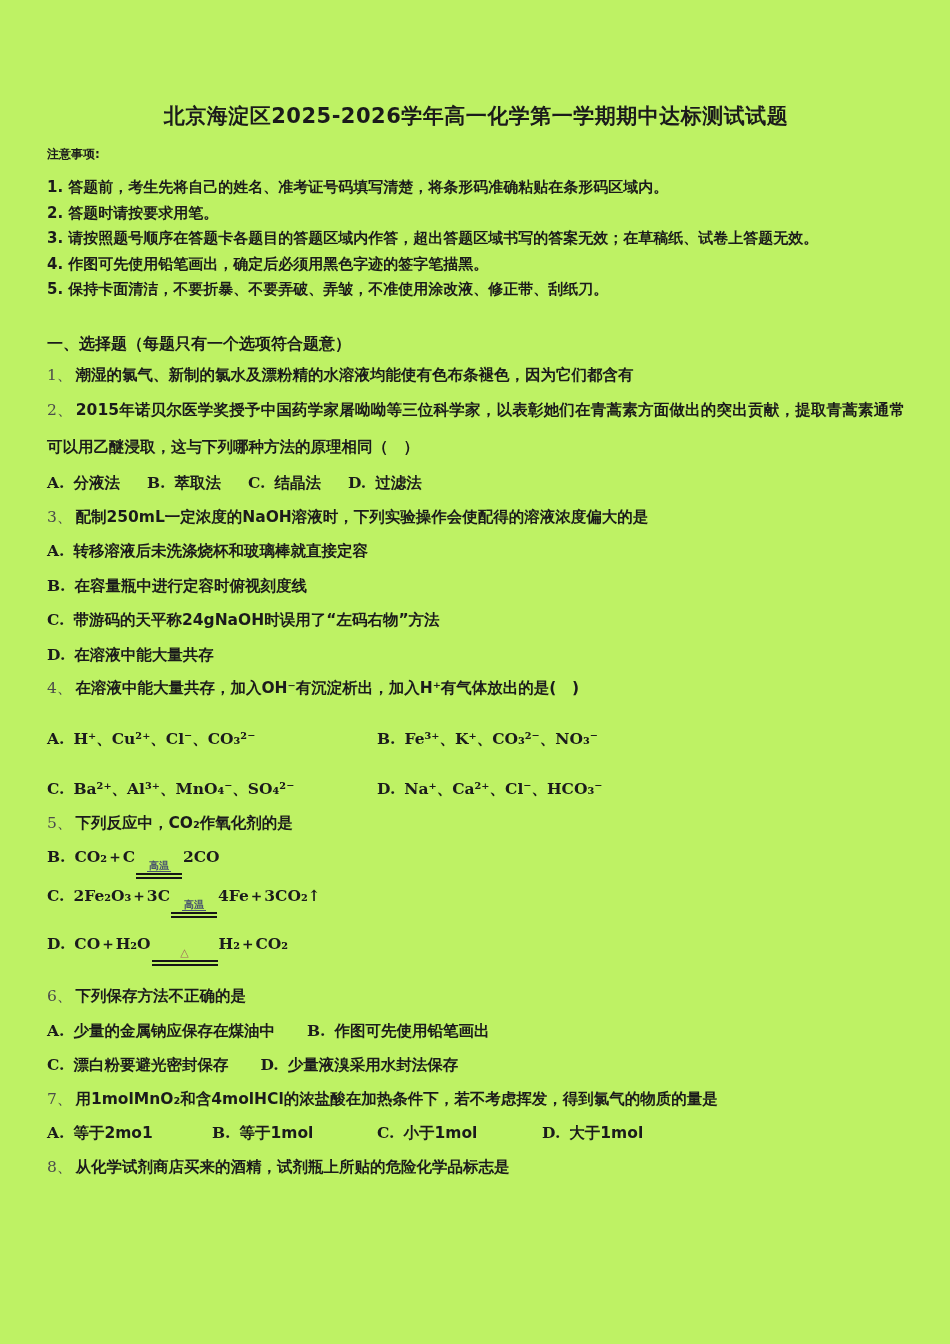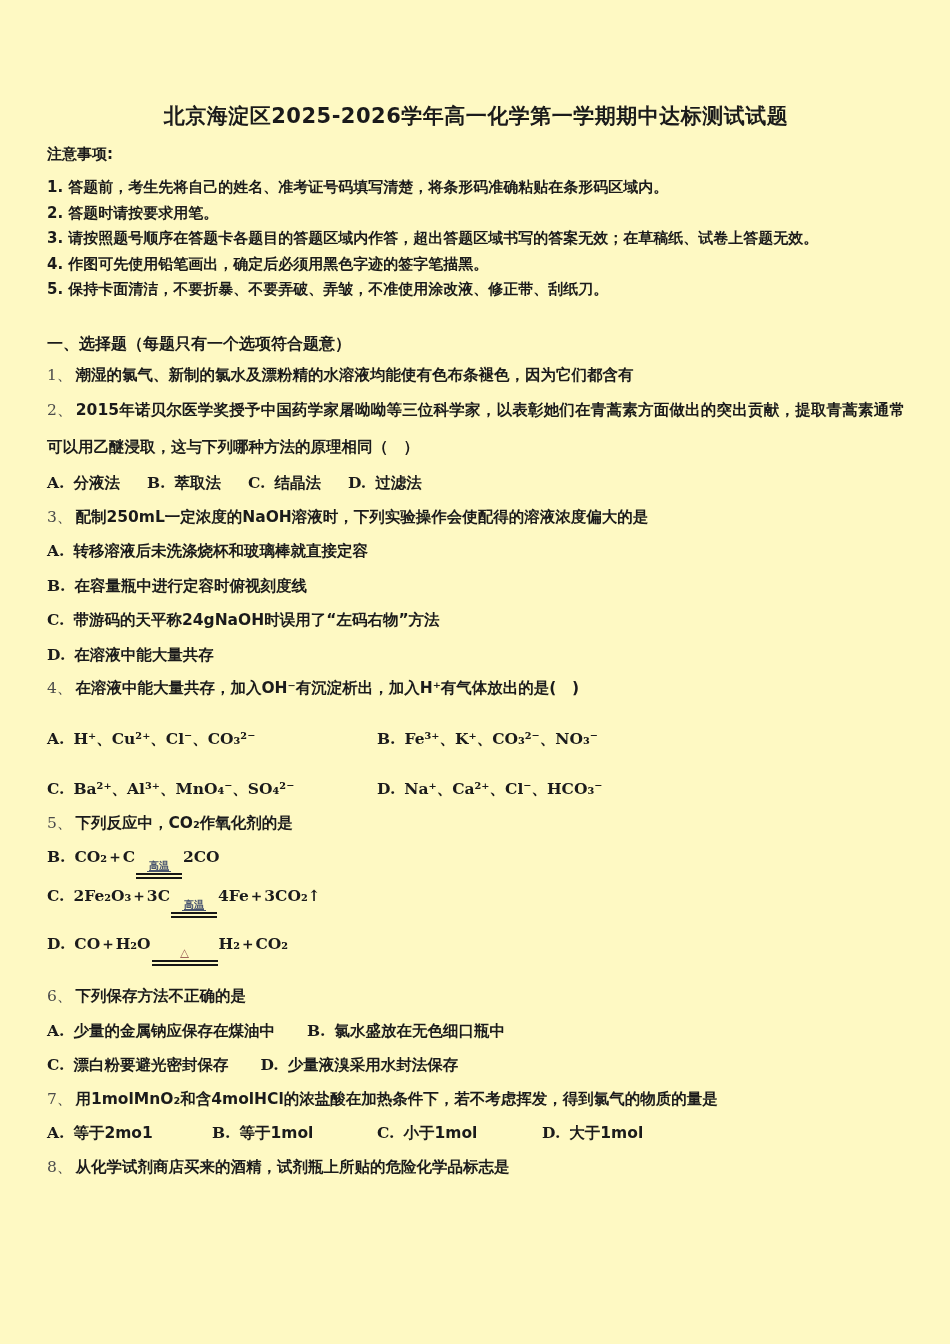--- a/index.html
+++ b/index.html
@@ -1,25 +1,25 @@
 <!DOCTYPE html>
 <html><head>
 <meta charset="utf-8">
 <style>
   html,body{margin:0;padding:0;background:#ffffff;}
   .page{
-    width:950px;height:1344px;box-sizing:border-box;background:#fef9c3;
+    width:950px;height:1344px;box-sizing:border-box;background:#bef264;
     padding:100px 45px 0 47px;overflow:hidden;position:relative;
     font-family:"DejaVu Sans","Liberation Sans",sans-serif;color:#1b1b1b;
   }
   .title{
     font-size:21px;line-height:32px;font-weight:700;text-align:center;
     margin:0 0 10px 0;letter-spacing:.5px;
   }
-  .notice-heading{font-size:15px;font-weight:700;line-height:25px;margin-bottom:8px;}
+  .notice-heading{font-size:12px;font-weight:700;line-height:25px;margin-bottom:8px;}
   .note-line{font-size:15px;font-weight:700;line-height:25.5px;}
   .section-heading{font-size:16px;font-weight:700;line-height:30px;margin-top:26px;}
   .line{font-size:15.5px;font-weight:700;line-height:33.5px;white-space:nowrap;}
   .para{font-size:15.5px;font-weight:700;line-height:37px;text-align:justify;}
   .qnum{
     color:#4c4c4c;font-weight:400;margin-right:3px;
     font-family:"DejaVu Serif","Liberation Serif",serif;
   }
   .olabel{
     font-family:"DejaVu Serif","Liberation Serif",serif;
@@ -33,21 +33,20 @@
   .opt-inline .cell{margin-right:27px;}
   .opt-pair .cell{margin-right:32px;}
   .condwrap{
     display:inline-flex;flex-direction:column;align-items:center;
     vertical-align:-7px;margin:0 1px;
   }
   .cond-text{
     font-size:10px;line-height:11px;font-weight:700;color:#47536e;
     border-bottom:1px solid #47536e;padding:0 2px;
     font-family:"DejaVu Sans",sans-serif;
-    text-decoration:underline;
   }
   .cond-text.delta{color:#a2685c;border-bottom:none;font-size:11px;line-height:12px;}
   .cond-bar{
     align-self:stretch;height:6px;box-sizing:border-box;min-width:46px;
     border-top:2px solid #161616;border-bottom:2px solid #161616;margin-top:1px;
   }
   .cond-bar.wide{min-width:66px;}
   .q5-d{margin-top:9px;}
   .q6{margin-top:14px;}
 </style>
@@ -110,21 +109,21 @@
         </span><span class="formula">4Fe＋3CO₂↑</span></div>
     <div class="line q5-d"><span class="olabel">D.</span><span class="formula">CO＋H₂O</span><span class="condwrap">
           <span class="cond-text delta">△</span>
           <span class="cond-bar wide"></span>
         </span><span class="formula">H₂＋CO₂</span></div>
   </div>
 
   <div class="q6">
     <div class="line"><span class="qnum">6、</span><span>下列保存方法不正确的是</span></div>
     <div class="line opt-pair">
-      <span class="cell"><span class="olabel">A.</span><span>少量的金属钠应保存在煤油中</span></span><span class="cell"><span class="olabel">B.</span><span>氯水盛放在无色细口瓶中</span></span>
+      <span class="cell"><span class="olabel">A.</span><span>少量的金属钠应保存在煤油中</span></span><span class="cell"><span class="olabel">B.</span><span>作图可先使用铅笔画出</span></span>
     </div>
     <div class="line opt-pair">
       <span class="cell"><span class="olabel">C.</span><span>漂白粉要避光密封保存</span></span><span class="cell"><span class="olabel">D.</span><span>少量液溴采用水封法保存</span></span>
     </div>
   </div>
 
   <div>
     <div class="line"><span class="qnum">7、</span><span>用1molMnO₂和含4molHCl的浓盐酸在加热条件下，若不考虑挥发，得到氯气的物质的量是</span></div>
     <div class="line opt-grid4">
       <span class="cell"><span class="olabel">A.</span><span>等于2mo1</span></span><span class="cell"><span class="olabel">B.</span><span>等于1mol</span></span><span class="cell"><span class="olabel">C.</span><span>小于1mol</span></span><span class="cell"><span class="olabel">D.</span><span>大于1mol</span></span>

